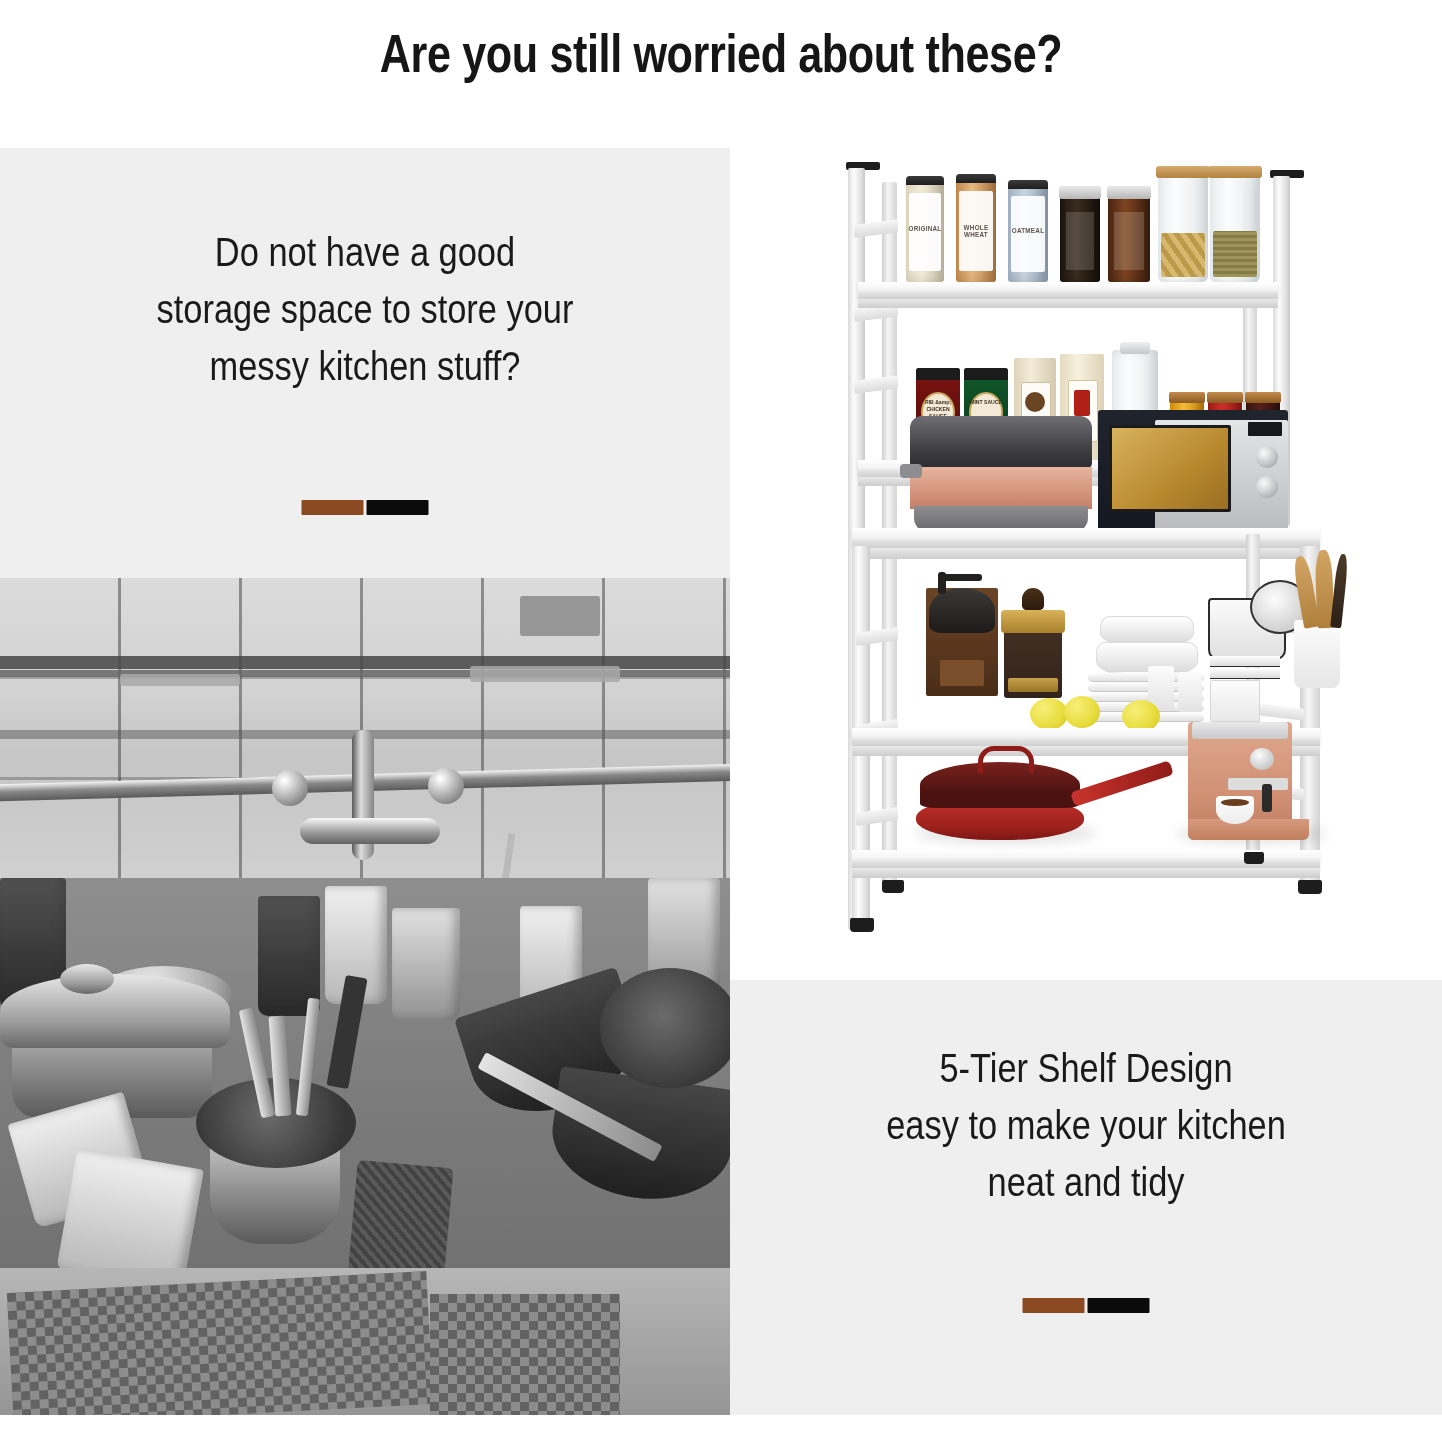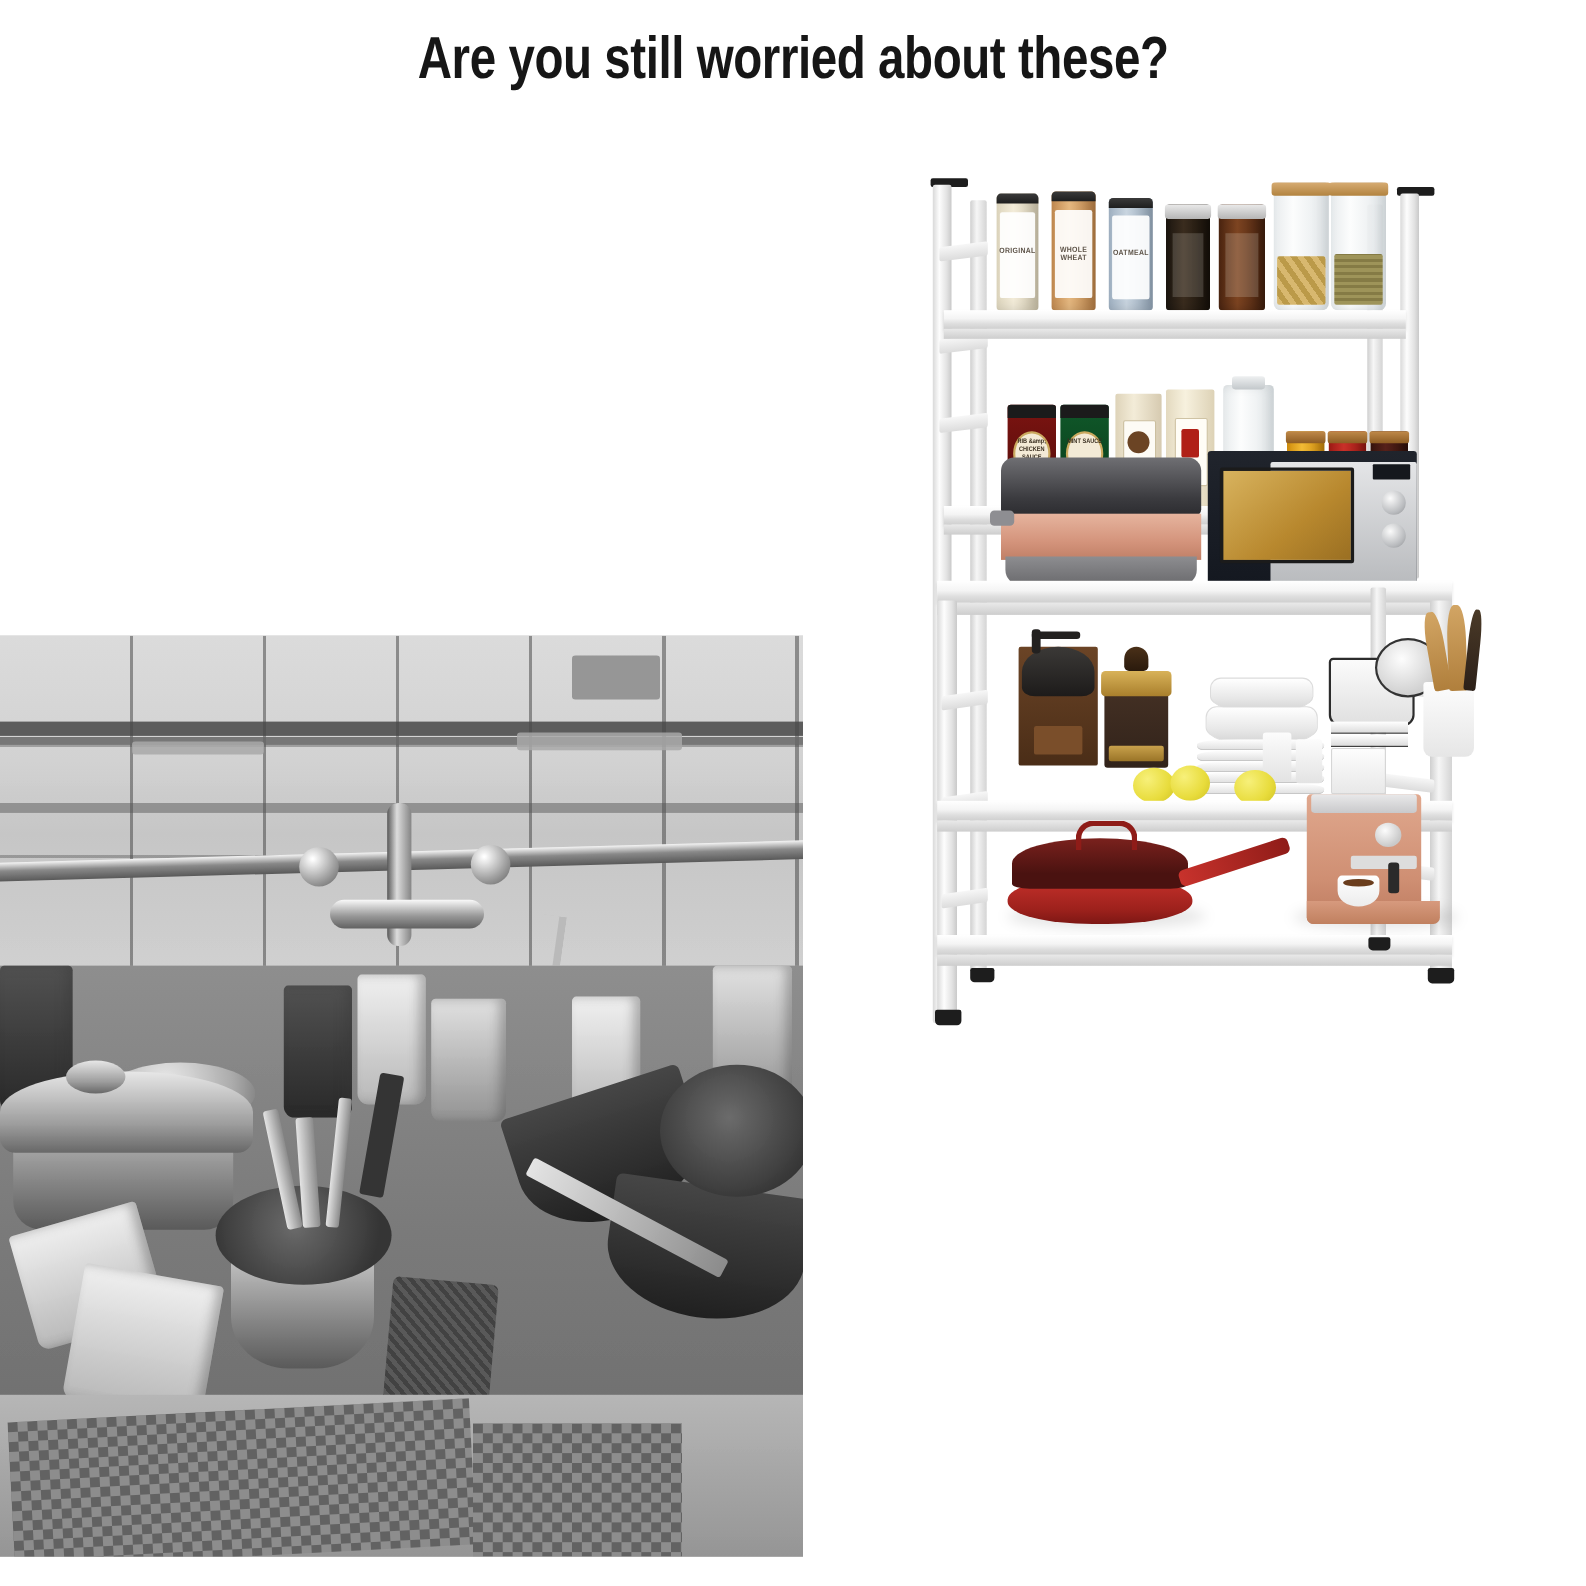--- a/index.html
+++ b/index.html
@@ -237,20 +237,31 @@
 
   .shadow-soft{position:absolute;border-radius:50%;background:rgba(0,0,0,.10);filter:blur(6px);}
 </style>
 </head>
 <body>
 
 <div class="stage">
 
   <div class="headline">Are you still worried about these?</div>
 
+  <div class="panel-gray panel-tl">
+    <div class="copy copy-tl">
+      <span class="ln">Do not have a good</span>
+      <span class="ln">storage space to store your</span>
+      <span class="ln">messy kitchen stuff?</span>
+    </div>
+    <div class="divider div-tl">
+      <span class="bar" style="background:#8B4A22"></span>
+      <span class="bar" style="background:#0b0b0b"></span>
+    </div>
+  </div>
 
   <div class="photo-messy">
 
     <div class="ph wall"></div>
     <div class="ph grout-dark g1"></div>
     <div class="ph grout-dark g2"></div>
     <div class="ph grout-dark g3"></div>
     <div class="peel" style="left:120px;top:96px;width:120px;height:12px;"></div>
     <div class="peel" style="left:470px;top:88px;width:150px;height:16px;"></div>
     <div class="peel" style="left:520px;top:18px;width:80px;height:40px;background:#8c8a86;"></div>
@@ -473,14 +484,25 @@
 
     <div class="rk shelfboard" style="left:122px;top:740px;width:468px;height:18px;"></div>
     <div class="rk shelf-front" style="left:122px;top:758px;width:468px;height:10px;"></div>
 
     <div class="rk foot" style="left:120px;top:808px;width:24px;height:14px;"></div>
     <div class="rk foot" style="left:152px;top:770px;width:22px;height:13px;"></div>
     <div class="rk foot" style="left:568px;top:770px;width:24px;height:14px;"></div>
     <div class="rk foot" style="left:514px;top:742px;width:20px;height:12px;"></div>
   </div>
 
+  <div class="panel-gray panel-br">
+    <div class="copy copy-br">
+      <span class="ln">5-Tier Shelf Design</span>
+      <span class="ln">easy to make your kitchen</span>
+      <span class="ln">neat and tidy</span>
+    </div>
+    <div class="divider div-br">
+      <span class="bar" style="background:#8B4A22"></span>
+      <span class="bar" style="background:#0b0b0b"></span>
+    </div>
+  </div>
 
 </div>
 
 </body></html>

